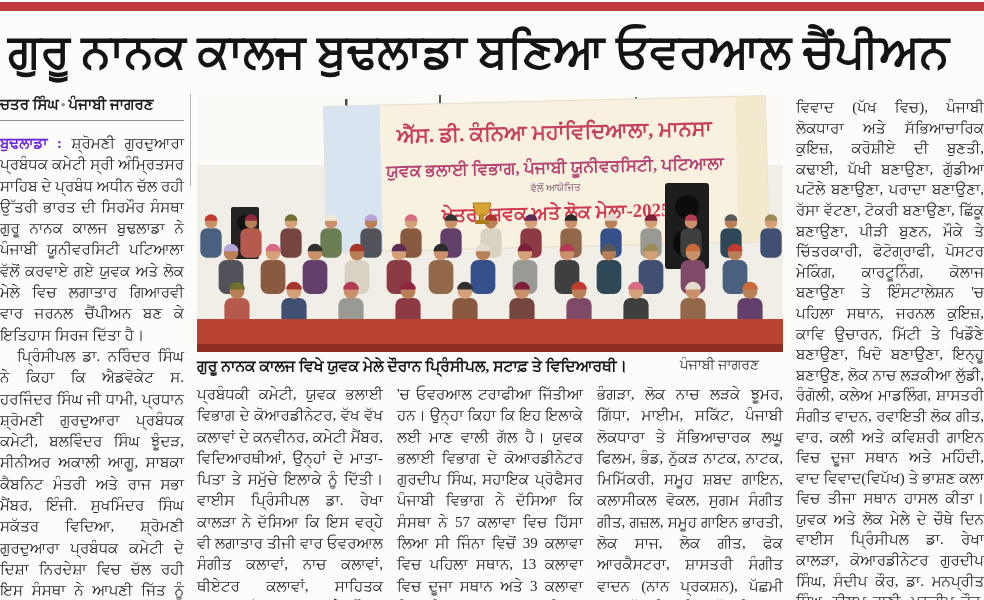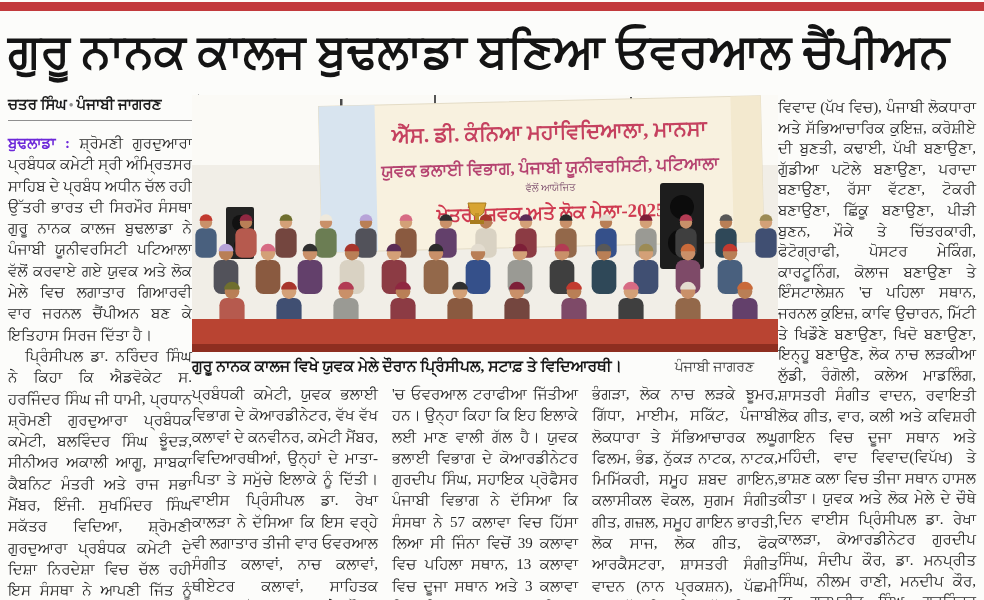--- a/index.html
+++ b/index.html
@@ -14,21 +14,21 @@
     background:var(--c-topbar,#c23a3c);
   }
   .headline{
     margin:26px 10px 0 8px;
     font-size:47px;line-height:1.08;font-weight:bold;
     color:var(--c-headline,#141414);
     letter-spacing:0;white-space:nowrap;
   }
   .content{
     position:absolute;top:92px;left:0;right:0;bottom:0;
-    display:flex;padding:0 8px;
+    display:flex;gap:13px;padding:0 0;
   }
   .col1{width:184px;flex:none;position:relative;}
   .col1:after{ 
     content:"";position:absolute;right:-7px;top:2px;height:92px;border-right:1px solid #b9b9b9;
   }
   .middle{width:586px;flex:none;}
   .col5{flex:1;min-width:0;}
   .byline{font-size:15px;font-weight:bold;color:#1c1c1c;margin-top:4px;}
   .byline .dot{font-size:8px;color:#8d8d8d;vertical-align:2px;padding:0 3px 0 2px;}
   .byline-rule{border:none;border-bottom:1.5px solid #8f8f8f;margin:7px 0 12px 0;}
@@ -37,21 +37,21 @@
     color:#282828;font-weight:500;
   }
   .para.indent{text-indent:17px;}
   .lead{font-weight:bold;color:#6d28d9;}
   .photo{
     margin:3px 0 0 0;width:586px;height:257px;background:#f2efe9;
     position:relative;overflow:hidden;
   }
   .photo svg{display:block;width:100%;height:100%;}
   .caption-row{
-    display:flex;justify-content:space-between;align-items:flex-end;
+    display:flex;justify-content:space-between;align-items:flex-start;
     margin-top:5px;
   }
   .caption{font-size:15.5px;font-weight:bold;color:#161616;}
   .credit{font-size:14px;color:#3c3c3c;padding-right:24px;}
   .mid-cols{display:flex;gap:14px;margin-top:9px;}
   .mid-cols .para{flex:1;min-width:0;}
   .col5 .para{margin-top:5px;line-height:20.6px;}
 </style>
 </head>
 <body>

